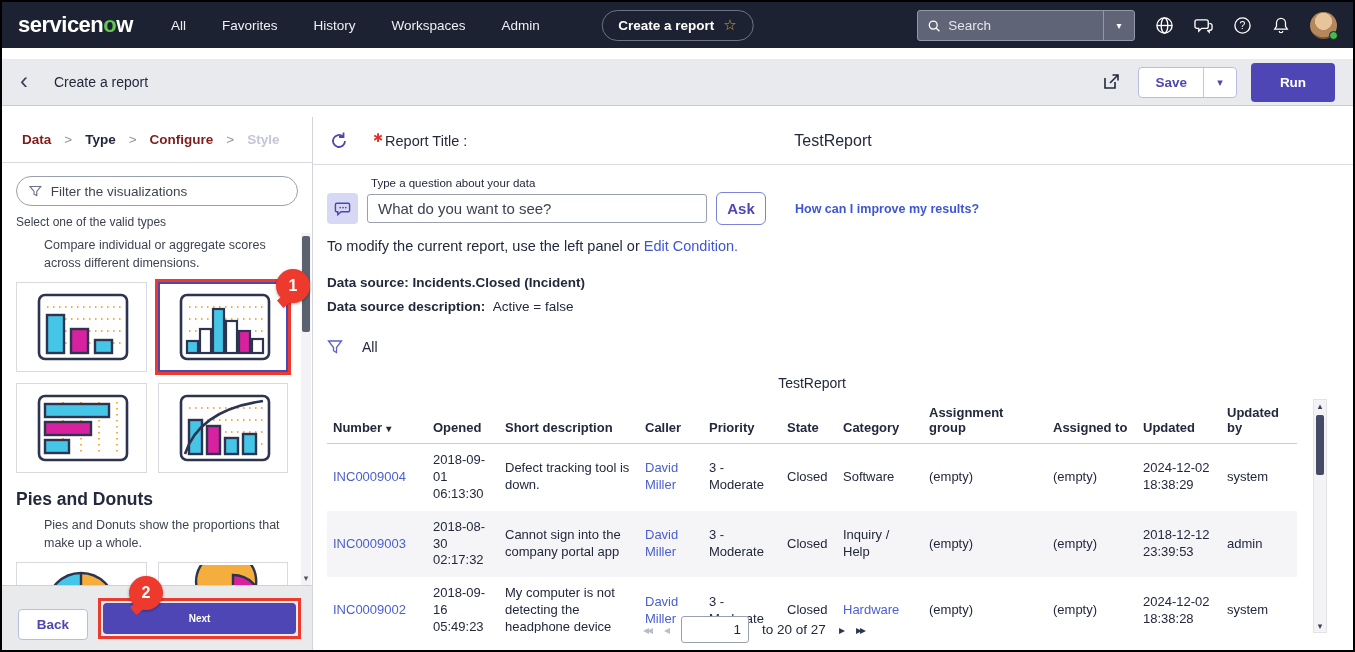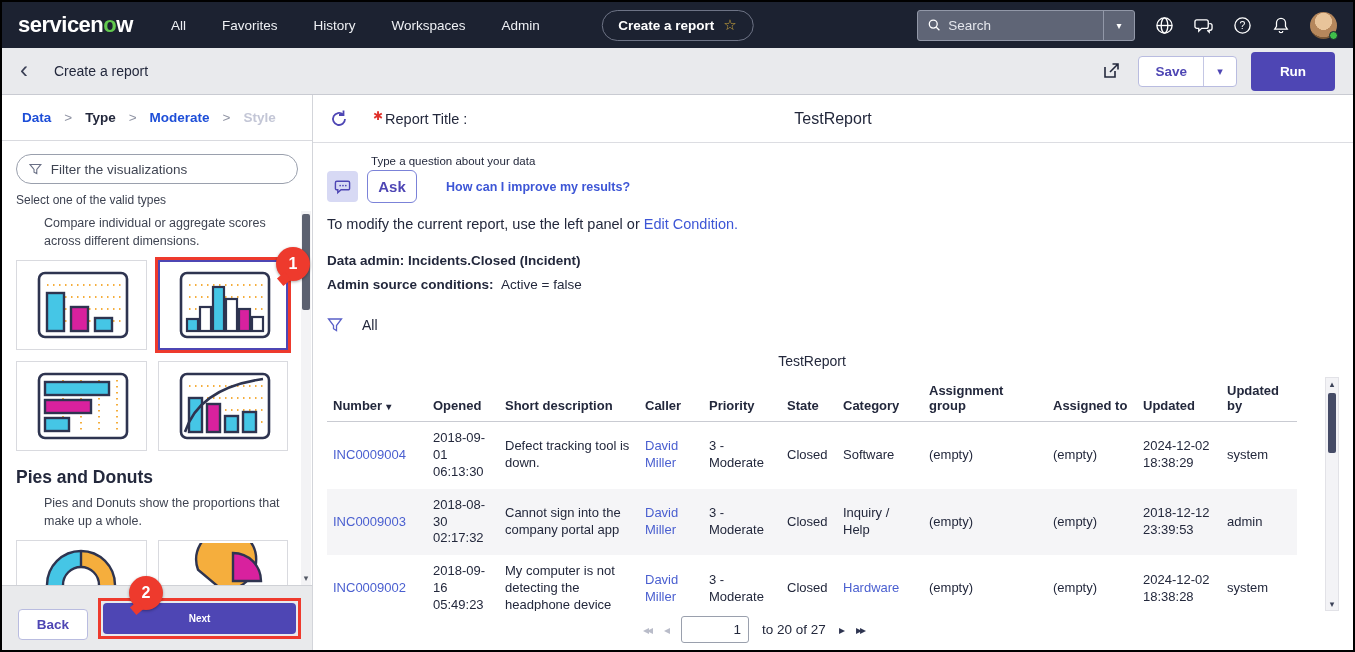--- a/index.html
+++ b/index.html
@@ -1,30 +1,30 @@
 <!DOCTYPE html>
 <html><head>
 <meta charset="utf-8">
 <style>
   * { margin:0; padding:0; box-sizing:border-box; }
   html,body { width:1355px; height:652px; }
   body { font-family:"Liberation Sans", sans-serif; background:#fff; }
-  .app { width:1355px; height:652px; border:2px solid #000; display:flex; flex-direction:column; overflow:hidden; background:#fff; }
+  .app { width:1355px; height:652px; border:2px solid #000; display:flex; flex-direction:column; overflow:hidden; background:#fff;gap:11px; }
 
   
   .topnav { height:46px; background:#1c2231; display:flex; align-items:center; padding:0 16px; position:relative; flex-shrink:0; }
   .logo { font-size:22px; font-weight:bold; color:#fff; letter-spacing:-0.5px; display:flex; align-items:baseline; }
   .logo .green { color:#62c94e; }
   .nav-items { display:flex; gap:36px; margin-left:38px; }
   .nav-item { color:#eef0f4; font-size:13.5px; cursor:pointer; }
   .center-pill { position:absolute; left:50%; transform:translateX(-50%); height:31px; border:1px solid #6d7385; border-radius:17px; display:flex; align-items:center; gap:9px; padding:0 16px; color:#fff; font-size:13.5px; font-weight:bold; cursor:pointer; }
   .center-pill .star { color:#cfa83d; font-size:15px; font-weight:normal; }
   .nav-right { margin-left:auto; display:flex; align-items:center; gap:19px; }
   .searchbox { width:218px; height:31px; background:#5f6576; border:1px solid #9298a8; border-radius:3px; display:flex; align-items:center; overflow:hidden; }
-  .searchbox .sb-main { flex:1; display:flex; align-items:flex-start; gap:8px; padding:0 10px; }
+  .searchbox .sb-main { flex:1; display:flex; align-items:flex-end; gap:8px; padding:0 10px; }
   .searchbox input { background:transparent; border:none; outline:none; color:#eef0f4; font-size:13.5px; width:100%; font-family:inherit; }
   .searchbox input::placeholder { color:#e4e6ec; opacity:1; }
   .sb-drop { width:31px; align-self:stretch; border-left:1px solid #9298a8; display:flex; align-items:center; justify-content:center; color:#fff; font-size:10px; cursor:pointer; }
   .tn-icon { width:20px; height:20px; display:flex; align-items:center; justify-content:center; cursor:pointer; }
   .avatar { width:27px; height:27px; border-radius:50%; background:radial-gradient(circle at 50% 35%, #e8c49a 0 38%, #b5875c 39% 70%, #7d5a38 71%); position:relative; cursor:pointer; }
   .avatar .dot { position:absolute; right:-1px; bottom:-1px; width:9px; height:9px; border-radius:50%; background:#3fbf4a; border:1.5px solid #1c2231; }
 
   
   .subheader { height:47px; background:#e9eaed; border-bottom:1px solid #c9cbd2; display:flex; align-items:center; padding:0 18px; flex-shrink:0; }
   .back-chevron { font-size:24px; color:#3a3f55; line-height:1; cursor:pointer; margin-top:-3px; }
@@ -36,21 +36,21 @@
   .save-caret { width:33px; border-left:1px solid #c4c7e4; display:flex; align-items:center; justify-content:center; color:#4e46b4; font-size:11px; cursor:pointer; }
   .run-btn { height:39px; width:84px; background:#4e46b4; border:none; border-radius:4px; color:#fff; font-weight:bold; font-size:13.5px; cursor:pointer; font-family:inherit; }
 
   
   .content { flex:1; display:flex; min-height:0; }
 
   
   .lpanel { width:311px; flex-shrink:0; border-right:1px solid #d3d5da; display:flex; flex-direction:column; background:#fff; }
   .crumbbar { height:46px; border-bottom:1px solid #d9dadf; display:flex; align-items:center; padding:0 20px; gap:13px; font-size:13.5px; font-weight:bold; flex-shrink:0; }
   .crumb-sep { color:#8f93a3; font-weight:normal; }
-  .crumb.link { color:#1d4ed8; cursor:pointer; }
+  .crumb.link { color:#7f1d1d; cursor:pointer; }
   .crumb.current { color:#23283c; }
   .crumb.disabled { color:#c3c6d6; }
   .filter-row { padding:13px 14px 7px; flex-shrink:0; }
   .filter-pill { height:30px; border:1px solid #9aa0ad; border-radius:16px; display:flex; align-items:center; gap:9px; padding:0 12px; }
   .filter-pill input { border:none; outline:none; font-size:13.5px; color:#a16207; width:100%; font-family:inherit; background:transparent; }
   .filter-pill input::placeholder { color:#3f4452; opacity:1; }
   .helper-text { padding:2px 14px 4px; font-size:12px; color:#3c4150; flex-shrink:0; }
   .type-scroll { flex:1; overflow:hidden; position:relative; padding:4px 24px 0 14px; }
   .sec-title { font-size:17.5px; color:#23283c; font-weight:bold; margin:6px 0 7px; }
   .sec-desc { font-size:12.5px; color:#3f4452; line-height:1.4; margin-bottom:10px;margin-left:28px; }
@@ -70,21 +70,21 @@
   .next-wrap .anno-box { inset:-5px; }
   .next-wrap .badge { top:-27px; left:26px; }
 
   
   .main { flex:1; display:flex; flex-direction:column; min-width:0; background:#fff; }
   .main-header { height:48px; border-bottom:1px solid #dcdde2; display:flex; align-items:center; padding:0 16px; position:relative; flex-shrink:0; }
   .refresh-ic { width:20px; height:20px; cursor:pointer; }
   .rt-label { margin-left:24px; font-size:14.5px; color:#23283c; display:flex; align-items:flex-start; gap:2px; }
   .req { color:#e0312b; font-size:12px; margin-top:-2px; }
   .rt-value { position:absolute; left:50%; transform:translateX(-50%); font-size:16px; color:#23283c; }
-  .main-body { flex:1; position:relative; padding:8px 0 0 14px; overflow:hidden; }
+  .main-body { flex:1; position:relative; padding:8px 12px 0 14px; overflow:hidden; }
   .q-label { font-size:11.5px; color:#23283c; margin:4px 0 3px 44px; }
   .ask-row { display:flex; align-items:center; gap:9px; }
   .chat-chip { width:31px; height:31px; background:#d7d9f4; border-radius:4px; display:flex; align-items:center; justify-content:center; cursor:pointer; }
   .q-input { width:340px; height:29px; border:1px solid #9aa0ad; border-radius:3px; padding:0 10px; font-size:15px; color:#3c4150; font-family:inherit; outline:none; }
   .q-input::placeholder { color:#3c4150; opacity:1; }
   .ask-btn { width:50px; height:33px; background:#fff; border:1.5px solid #7b82d8; border-radius:6px; color:#4e46b4; font-weight:bold; font-size:15px; cursor:pointer; font-family:inherit; }
   .improve-link { font-size:12.5px; color:#3d56d6; font-weight:bold; margin-left:20px; cursor:pointer; }
   .modify-line { margin-top:13px; font-size:14.5px; color:#23283c; }
   .modify-line .lnk { color:#3d56d6; cursor:pointer; }
   .ds-line { margin-top:21px; font-size:13.5px; font-weight:bold; color:#23283c; }
@@ -194,21 +194,21 @@
   </div>
 
   <div class="content">
 
     <div class="lpanel">
       <div class="crumbbar">
         <span class="crumb link">Data</span>
         <span class="crumb-sep">&gt;</span>
         <span class="crumb current">Type</span>
         <span class="crumb-sep">&gt;</span>
-        <span class="crumb link">Moderate</span>
+        <span class="crumb link">Configure</span>
         <span class="crumb-sep">&gt;</span>
         <span class="crumb disabled">Style</span>
       </div>
 
       <div class="filter-row">
         <div class="filter-pill">
           <svg width="14" height="14" viewBox="0 0 14 14">
               <path d="M1 2 h12 L8.5 7.5 V12 l-3 -1.5 V7.5 Z" fill="none" stroke="#6a7086" stroke-width="1.2"></path>
             </svg>
           <input type="text" placeholder="Filter the visualizations" style="">
@@ -333,27 +333,28 @@
         <div class="q-label">Type a question about your data</div>
         <div class="ask-row">
           <div class="chat-chip">
             <svg width="17" height="17" viewBox="0 0 18 18">
                 <path d="M3 3.5 h12 a1.5 1.5 0 0 1 1.5 1.5 v6 a1.5 1.5 0 0 1 -1.5 1.5 h-7.5 l-3.5 3 v-3 h-1 a1.5 1.5 0 0 1 -1.5 -1.5 v-6 a1.5 1.5 0 0 1 1.5 -1.5 z" fill="none" stroke="#4e46b4" stroke-width="1.5"></path>
                 <circle cx="6.5" cy="8" r="0.9" fill="#4e46b4"></circle>
                 <circle cx="9.5" cy="8" r="0.9" fill="#4e46b4"></circle>
                 <circle cx="12.5" cy="8" r="0.9" fill="#4e46b4"></circle>
               </svg>
           </div>
+          <input type="text" class="q-input" placeholder="What do you want to see?" style="">
           <button class="ask-btn">Ask</button>
           <span class="improve-link">How can I improve my results?</span>
         </div>
         <div class="modify-line"><span>To modify the current report, use the left panel or </span><span class="lnk">Edit Condition.</span></div>
 
-        <div class="ds-line">Data admin: Incidents.Closed (Incident)</div>
-        <div class="cond-line"><b>Admin source conditions:</b>&nbsp;&nbsp;<span>Active = false</span></div>
+        <div class="ds-line">Data source: Incidents.Closed (Incident)</div>
+        <div class="cond-line"><b>Data source description:</b>&nbsp;&nbsp;<span>Active = false</span></div>
 
         <div class="filter-all">
           <svg width="16" height="16" viewBox="0 0 16 16">
               <path d="M1.5 2 h13 L9.5 8.5 V13.5 l-3 -1.8 V8.5 Z" fill="none" stroke="#5a60c8" stroke-width="1.3"></path>
             </svg>
           <span>All</span>
         </div>
 
         <div class="table-zone">
           <div class="tbl-title">TestReport</div>

